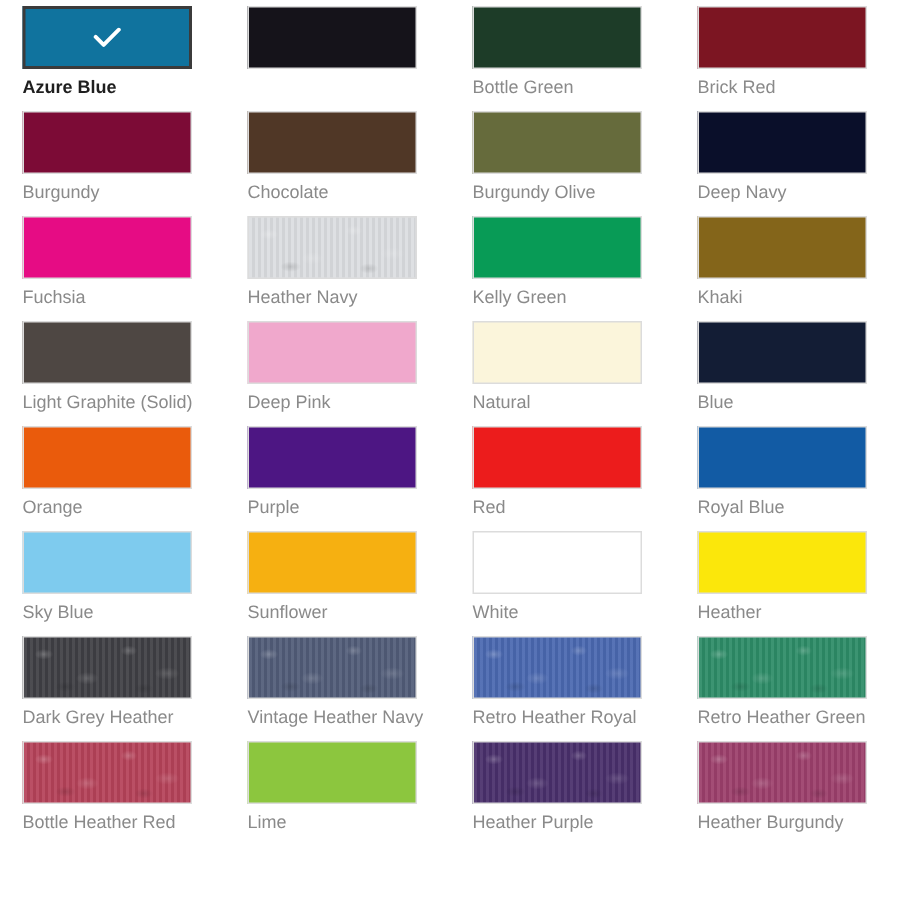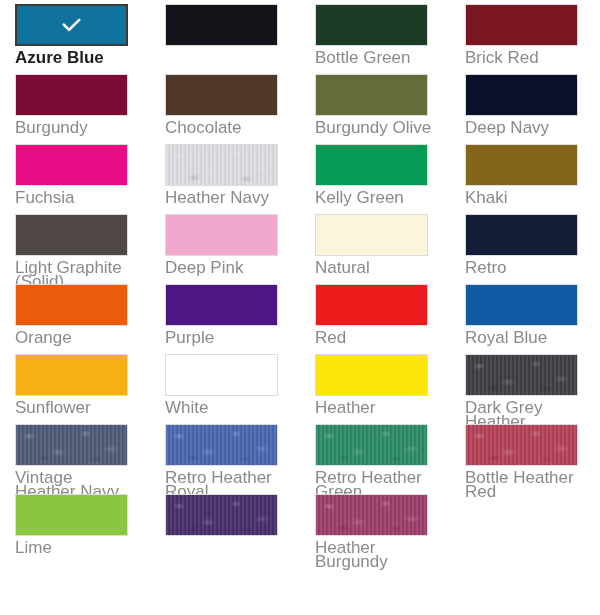--- a/index.html
+++ b/index.html
@@ -54,21 +54,21 @@
     position: relative;
     z-index: 2;
     display: none;
     width: 19px;
     height: 14px;
   }
   .swatch-cell.selected .check-icon { display: block; }
 
   .swatch-label {
     margin-top: 5px;
-    font-size: 17px;
+    font-size: 12px;
     line-height: 14px;
     color: #8a8a8a;
     width: 122px;
     word-wrap: break-word;
   }
 
   .swatch-cell.selected .swatch-label {
     color: #1f1f1f;
     font-weight: bold;
   }
@@ -137,39 +137,43 @@
     <div class="swatch-cell">
       <div class="swatch-chip" style="background: rgb(240, 168, 204);"></div>
       <div class="swatch-label">Deep Pink</div>
     </div>
     <div class="swatch-cell">
       <div class="swatch-chip" style="background: rgb(251, 245, 219);"></div>
       <div class="swatch-label">Natural</div>
     </div>
     <div class="swatch-cell">
       <div class="swatch-chip" style="background: rgb(19, 29, 53);"></div>
-      <div class="swatch-label">Retro</div>
+      <div class="swatch-label">Blue</div>
     </div>
     <div class="swatch-cell">
       <div class="swatch-chip" style="background: rgb(234, 91, 12);"></div>
       <div class="swatch-label">Orange</div>
     </div>
     <div class="swatch-cell">
       <div class="swatch-chip" style="background: rgb(77, 22, 131);"></div>
       <div class="swatch-label">Purple</div>
     </div>
     <div class="swatch-cell">
       <div class="swatch-chip" style="background: rgb(236, 28, 28);"></div>
       <div class="swatch-label">Red</div>
     </div>
     <div class="swatch-cell">
       <div class="swatch-chip" style="background: rgb(18, 91, 164);"></div>
       <div class="swatch-label">Royal Blue</div>
     </div>
     <div class="swatch-cell">
+      <div class="swatch-chip" style="background: rgb(126, 203, 238);"></div>
+      <div class="swatch-label">Sky Blue</div>
+    </div>
+    <div class="swatch-cell">
       <div class="swatch-chip" style="background: rgb(246, 176, 17);"></div>
       <div class="swatch-label">Sunflower</div>
     </div>
     <div class="swatch-cell">
       <div class="swatch-chip" style="background: rgb(255, 255, 255);"></div>
       <div class="swatch-label">White</div>
     </div>
     <div class="swatch-cell">
       <div class="swatch-chip" style="background: rgb(251, 231, 11);"></div>
       <div class="swatch-label">Heather</div>
@@ -205,20 +209,21 @@
       <div class="swatch-label">Bottle Heather Red</div>
     </div>
     <div class="swatch-cell">
       <div class="swatch-chip" style="background: rgb(140, 198, 62);"></div>
       <div class="swatch-label">Lime</div>
     </div>
     <div class="swatch-cell">
       <div class="swatch-chip" style="background: rgb(73, 47, 107);">
         <span class="tex" style="background-image:radial-gradient(ellipse 9px 5px at 12% 28%, rgba(255,255,255,.22), rgba(255,255,255,0) 70%),radial-gradient(ellipse 11px 6px at 38% 68%, rgba(255,255,255,.16), rgba(255,255,255,0) 70%),radial-gradient(ellipse 8px 5px at 63% 22%, rgba(255,255,255,.20), rgba(255,255,255,0) 70%),radial-gradient(ellipse 12px 6px at 86% 60%, rgba(255,255,255,.14), rgba(255,255,255,0) 70%),radial-gradient(ellipse 10px 5px at 25% 82%, rgba(0,0,0,.13), rgba(0,0,0,0) 70%),radial-gradient(ellipse 9px 5px at 72% 85%, rgba(0,0,0,.12), rgba(0,0,0,0) 70%),repeating-linear-gradient(90deg, rgba(255,255,255,.07) 0 2px, rgba(0,0,0,.05) 2px 4px);"></span>
       </div>
+      <div class="swatch-label">Heather Purple</div>
     </div>
     <div class="swatch-cell">
       <div class="swatch-chip" style="background: rgb(156, 63, 107);">
         <span class="tex" style="background-image:radial-gradient(ellipse 9px 5px at 12% 28%, rgba(255,255,255,.22), rgba(255,255,255,0) 70%),radial-gradient(ellipse 11px 6px at 38% 68%, rgba(255,255,255,.16), rgba(255,255,255,0) 70%),radial-gradient(ellipse 8px 5px at 63% 22%, rgba(255,255,255,.20), rgba(255,255,255,0) 70%),radial-gradient(ellipse 12px 6px at 86% 60%, rgba(255,255,255,.14), rgba(255,255,255,0) 70%),radial-gradient(ellipse 10px 5px at 25% 82%, rgba(0,0,0,.13), rgba(0,0,0,0) 70%),radial-gradient(ellipse 9px 5px at 72% 85%, rgba(0,0,0,.12), rgba(0,0,0,0) 70%),repeating-linear-gradient(90deg, rgba(255,255,255,.07) 0 2px, rgba(0,0,0,.05) 2px 4px);"></span>
       </div>
       <div class="swatch-label">Heather Burgundy</div>
     </div>
   </div>
 
 </body></html>

